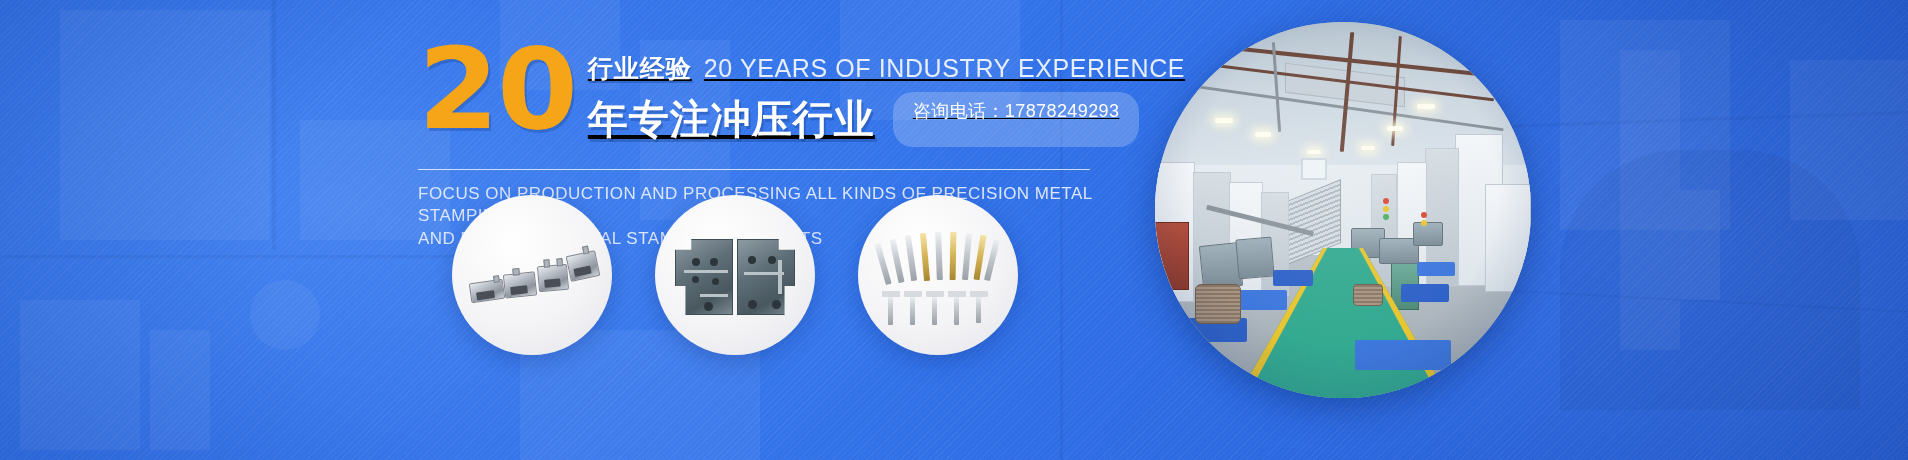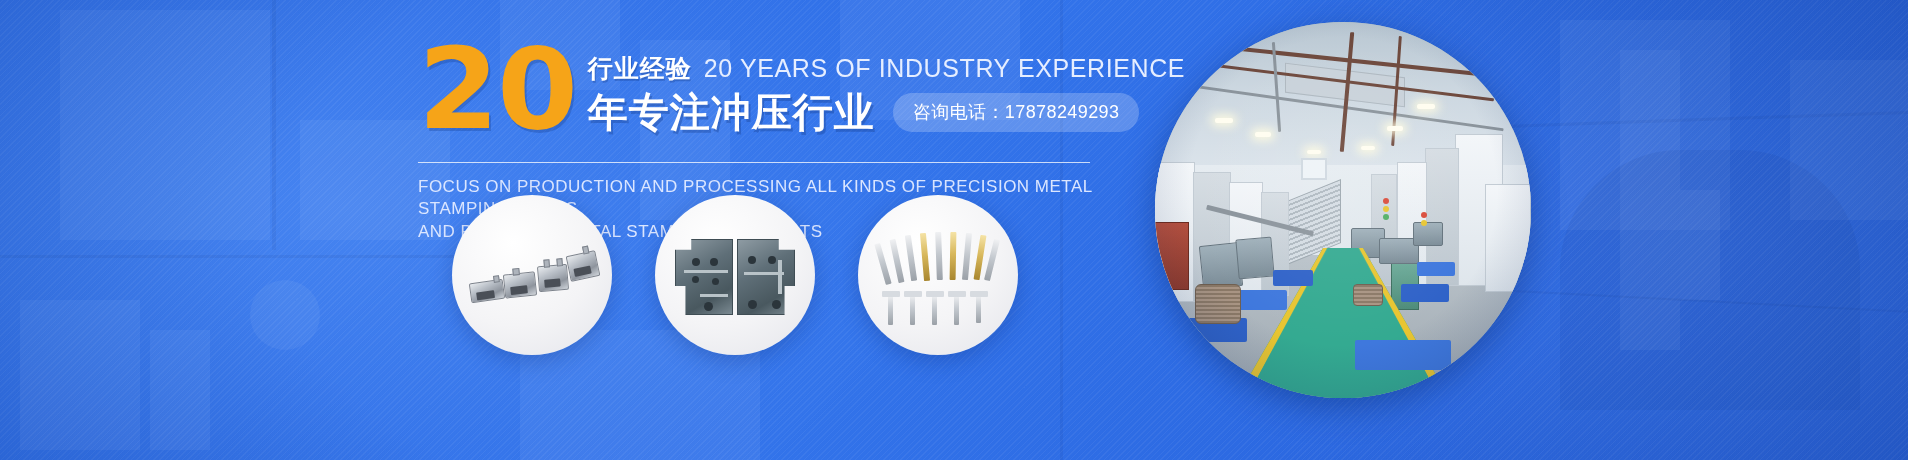--- a/index.html
+++ b/index.html
@@ -52,34 +52,34 @@
     font-weight:bold;
     color:#F6A418;
     letter-spacing:-2px;
     font-family:"DejaVu Sans", sans-serif;
     text-shadow:2px 3px 0 rgba(20,60,140,0.30);
     margin-right:18px;
     transform:scaleX(1.04);
     transform-origin:left top;
   }
 
-  .headtext { padding-top:8px; }
+  .headtext { padding-top:8px;text-decoration:underline; }
 
   .line1 { display:flex; align-items:baseline; white-space:nowrap; }
   .cn-small {
     font-size:25px; font-weight:bold; color:#ffffff;
     letter-spacing:1px;
     text-shadow:1px 2px 0 rgba(20,60,140,0.35);
   }
   .en-head {
     font-size:25px; color:#e6eeff; margin-left:12px;
     letter-spacing:0.6px; font-weight:400;
   }
 
-  .line2 { display:flex; align-items:center; white-space:nowrap; }
+  .line2 { display:flex; margin-top:7px; white-space:nowrap; }
   .cn-big {
     font-size:40px; font-weight:bold; color:#ffffff;
     letter-spacing:1px;
     text-shadow:2px 3px 0 rgba(20,60,140,0.35);
   }
   .phone-badge {
     margin-left:18px;
     background:rgba(255,255,255,0.22);
     border-radius:20px;
     padding:7px 20px 8px;

